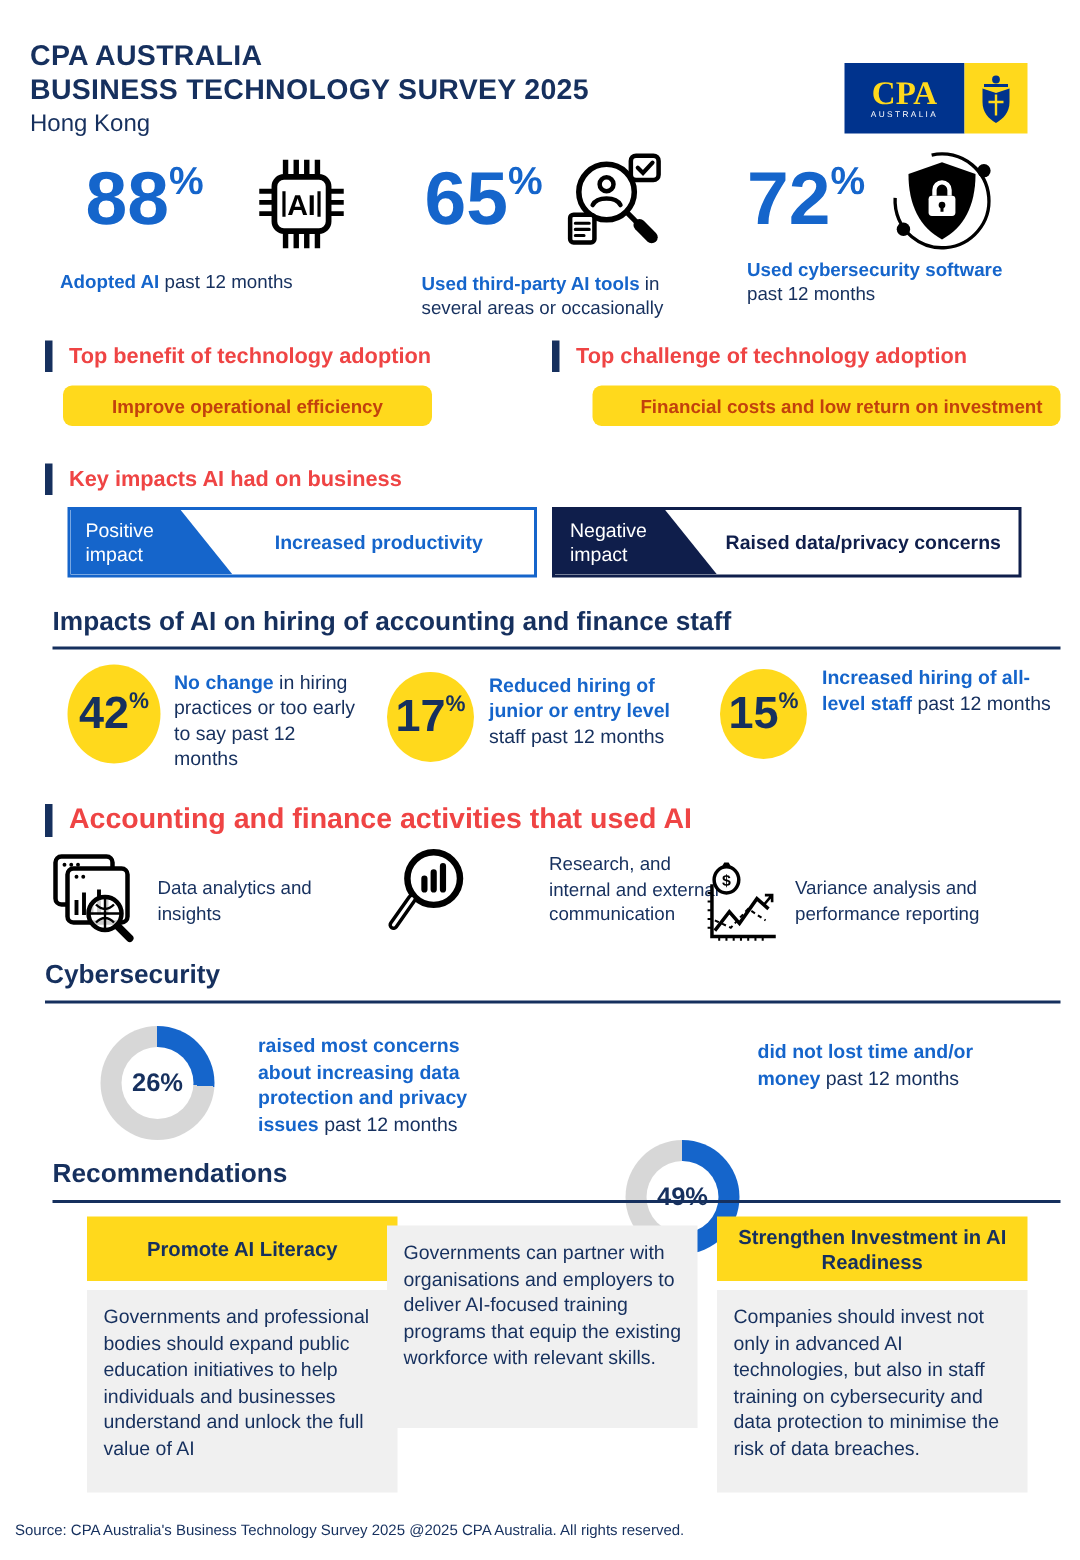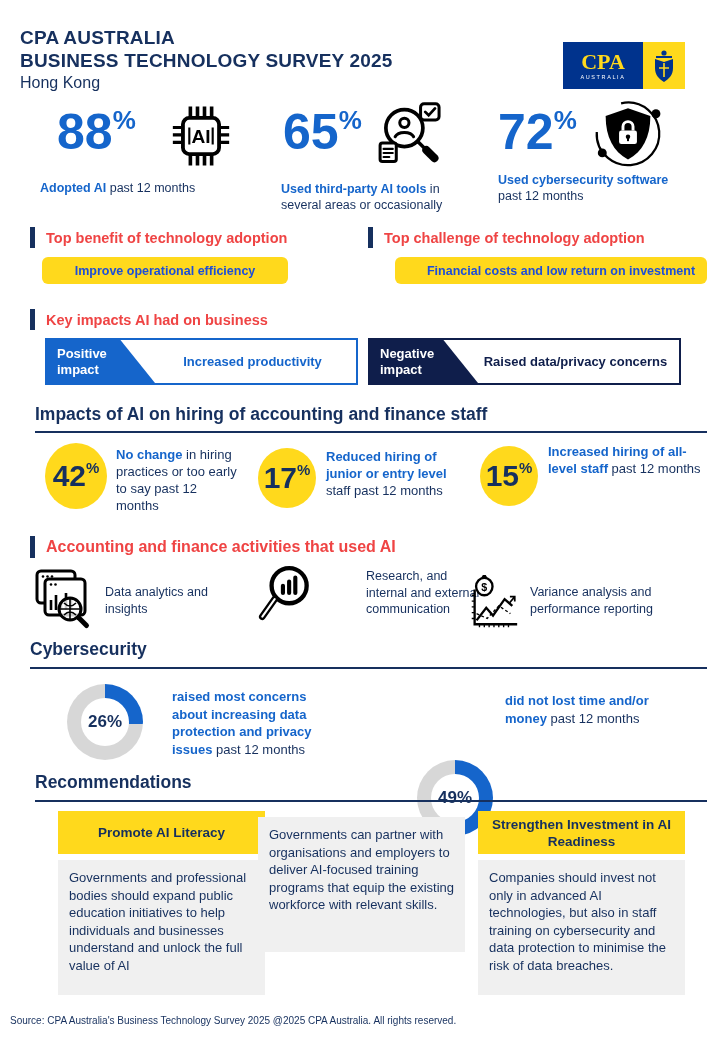--- a/index.html
+++ b/index.html
@@ -21,27 +21,27 @@
   .big-num { font-size:50px; font-weight:bold; color:#1565CB; line-height:1; white-space:nowrap; }
   .big-pct { display:inline-block; font-size:26px; position:relative; top:-20px; }
   .stat-label { font-size:12.5px; line-height:16px; color:#16305E; }
   .hl { color:#1565CB; font-weight:bold; }
 
   
   .bar-heading { display:flex; align-items:stretch; gap:11px; }
   .vbar { width:5px; background:#16305E; }
   .bar-heading h3 { font-size:14.5px; font-weight:bold; color:#ef4444; align-self:center; }
 
-  .pill { background:#FFD91C; border-radius:6px; height:27px; display:flex; align-items:center; justify-content:center; font-size:12.5px; font-weight:bold; color:#1d4ed8; text-align:center; }
+  .pill { background:#FFD91C; border-radius:6px; height:27px; display:flex; align-items:center; justify-content:center; font-size:12.5px; font-weight:bold; color:#c2410c; text-align:center; }
 
   
   .banner { height:47px; background:#fff; display:flex; align-items:stretch; }
   .banner.pos { border:2px solid #1565CB; }
   .banner.neg { border:2px solid #0F1E4B; }
-  .banner-label { width:108px; flex:0 0 108px; color:#fff; font-weight:bold; font-size:13px; line-height:16px; padding:6px 0 0 10px; clip-path:polygon(0 0, 68% 0, 100% 100%, 0 100%); }
+  .banner-label { width:108px; flex:0 0 108px; color:#fff; font-weight:normal; font-size:13px; line-height:16px; padding:6px 0 0 10px; clip-path:polygon(0 0, 68% 0, 100% 100%, 0 100%); }
   .banner.pos .banner-label { background:#1565CB; }
   .banner.neg .banner-label { background:#0F1E4B; }
   .banner-text { flex:1; display:flex; align-items:center; justify-content:center; font-weight:bold; font-size:13px; text-align:center; padding-right:6px; }
   .banner.pos .banner-text { color:#1565CB; }
   .banner.neg .banner-text { color:#0F1E4B; }
 
   
   .section-h { font-size:17.5px; font-weight:bold; color:#16305E; }
   .hline { height:1.5px; background:#16305E; }
 
@@ -203,21 +203,21 @@
   <div class="abs y-circle" style="left:480px; top:446px; width:58px; height:60px;">
     <span class="c-num">15</span>
       <span class="c-pct">%</span>
   </div>
   <p class="abs stat-label" style="left:548px; top:443px; width:155px; font-size:13px; line-height:17px;">
     <span class="hl">Increased hiring of all-level staff</span><span> past 12 months</span>
   </p>
 
   <div class="abs bar-heading" style="left:30px; top:536px; height:22px;">
     <div class="vbar"></div>
-    <h3 style="font-size:16px;">Accounting and finance activities that used AI</h3>
+    <h3 style="font-size:19px;">Accounting and finance activities that used AI</h3>
   </div>
 
   <div class="abs" style="left:33px; top:566px;">
     <svg width="64" height="64" viewBox="0 0 64 64" fill="none" stroke="#000">
       <rect x="4" y="5" width="38" height="32" rx="4" fill="#fff" stroke-width="3"></rect>
       <circle cx="10" cy="10.5" r="1.3" fill="#000" stroke="none"></circle>
         <circle cx="14.5" cy="10.5" r="1.3" fill="#000" stroke="none"></circle>
         <circle cx="19" cy="10.5" r="1.3" fill="#000" stroke="none"></circle>
       <rect x="12" y="13" width="40" height="36" rx="4" fill="#fff" stroke-width="3"></rect>
       <circle cx="18" cy="18.5" r="1.3" fill="#000" stroke="none"></circle>

